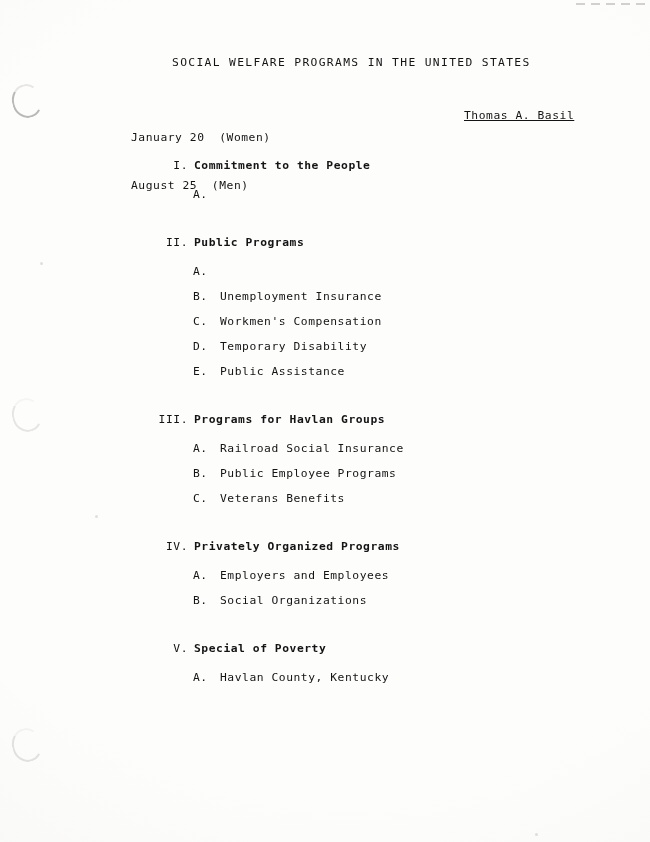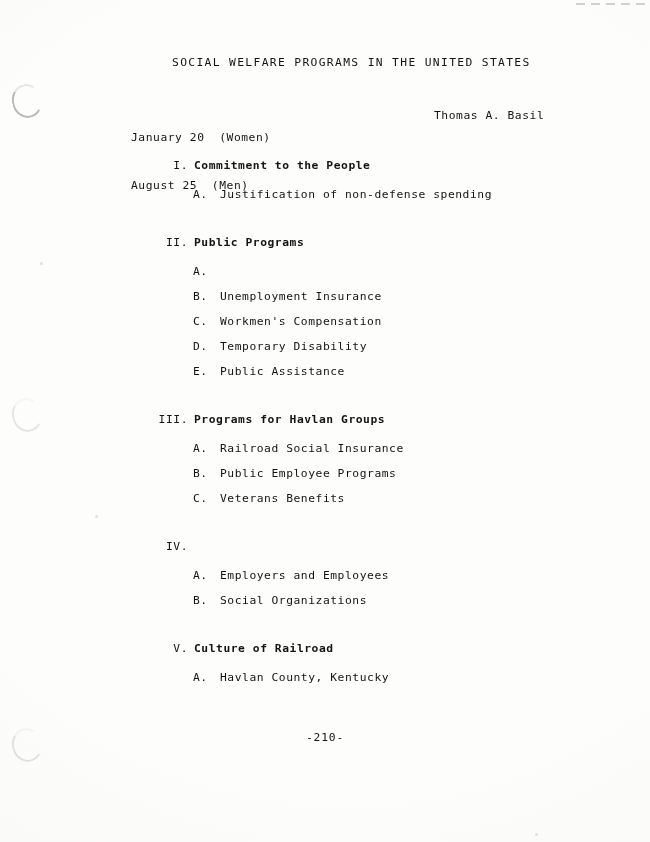--- a/index.html
+++ b/index.html
@@ -54,21 +54,22 @@
 
   #date-block {
     top: 98px;
     left: 131px;
     line-height: 16px;
   }
   #date-block div { white-space: pre; }
 
   #author-name {
     top: 110px;
-    left: 434px;
+    left: 464px;
+    text-decoration: underline;
   }
 
   
   #outline {
     position: absolute;
     top: 160px;
     left: 0;
     width: 650px;
   }
 
@@ -176,48 +177,47 @@
   <div class="typed" id="date-block">
     <div>January 20  (Women)</div>
     <div>August 25  (Men)</div>
   </div>
 
   <div class="typed" id="author-name">Thomas A. Basil</div>
 
   <div id="outline">
       <div class="section">
         <div class="section-row"><span class="typed marker-roman">I.</span><span class="typed section-text">Commitment to the People</span></div>
-        <div class="sub-row"><span class="typed marker-letter">A.</span><span class="typed sub-text">Justification of non-defense spending</span></div>
+        <div class="sub-row"><span class="typed marker-letter">A.</span></div>
       </div>
       <div class="section">
         <div class="section-row"><span class="typed marker-roman">II.</span><span class="typed section-text">Public Programs</span></div>
         <div class="sub-row"><span class="typed marker-letter">A.</span></div>
         <div class="sub-row"><span class="typed marker-letter">B.</span><span class="typed sub-text">Unemployment Insurance</span></div>
         <div class="sub-row"><span class="typed marker-letter">C.</span><span class="typed sub-text">Workmen's Compensation</span></div>
         <div class="sub-row"><span class="typed marker-letter">D.</span><span class="typed sub-text">Temporary Disability</span></div>
         <div class="sub-row"><span class="typed marker-letter">E.</span><span class="typed sub-text">Public Assistance</span></div>
       </div>
       <div class="section">
         <div class="section-row"><span class="typed marker-roman">III.</span><span class="typed section-text">Programs for Havlan Groups</span></div>
         <div class="sub-row"><span class="typed marker-letter">A.</span><span class="typed sub-text">Railroad Social Insurance</span></div>
         <div class="sub-row"><span class="typed marker-letter">B.</span><span class="typed sub-text">Public Employee Programs</span></div>
         <div class="sub-row"><span class="typed marker-letter">C.</span><span class="typed sub-text">Veterans Benefits</span></div>
       </div>
       <div class="section">
-        <div class="section-row"><span class="typed marker-roman">IV.</span></div>
+        <div class="section-row"><span class="typed marker-roman">IV.</span><span class="typed section-text">Privately Organized Programs</span></div>
         <div class="sub-row"><span class="typed marker-letter">A.</span><span class="typed sub-text">Employers and Employees</span></div>
         <div class="sub-row"><span class="typed marker-letter">B.</span><span class="typed sub-text">Social Organizations</span></div>
       </div>
       <div class="section">
-        <div class="section-row"><span class="typed marker-roman">V.</span><span class="typed section-text">Culture of Railroad</span></div>
+        <div class="section-row"><span class="typed marker-roman">V.</span><span class="typed section-text">Special of Poverty</span></div>
         <div class="sub-row"><span class="typed marker-letter">A.</span><span class="typed sub-text">Havlan County, Kentucky</span></div>
       </div>
     </div>
 
-  <div class="typed" id="page-number">-210-</div>
 
   <div class="punch-mark" id="punch-mark-top"></div>
   <div class="punch-mark" id="punch-mark-middle"></div>
   <div class="punch-mark" id="punch-mark-bottom"></div>
 
   <div id="edge-smudge-top"></div>
 
   <div class="speck" id="speck-left-upper"></div>
   <div class="speck" id="speck-mid-lower"></div>
   <div class="speck" id="speck-bottom-right"></div>

